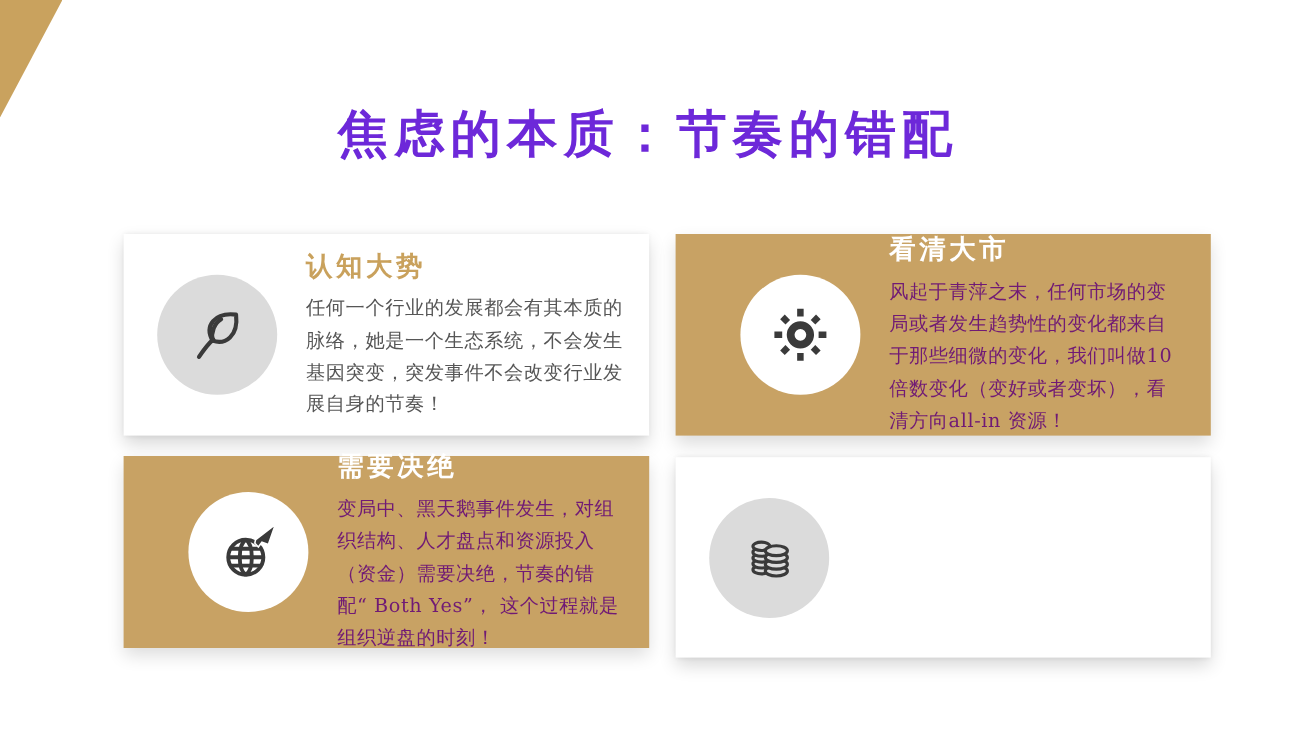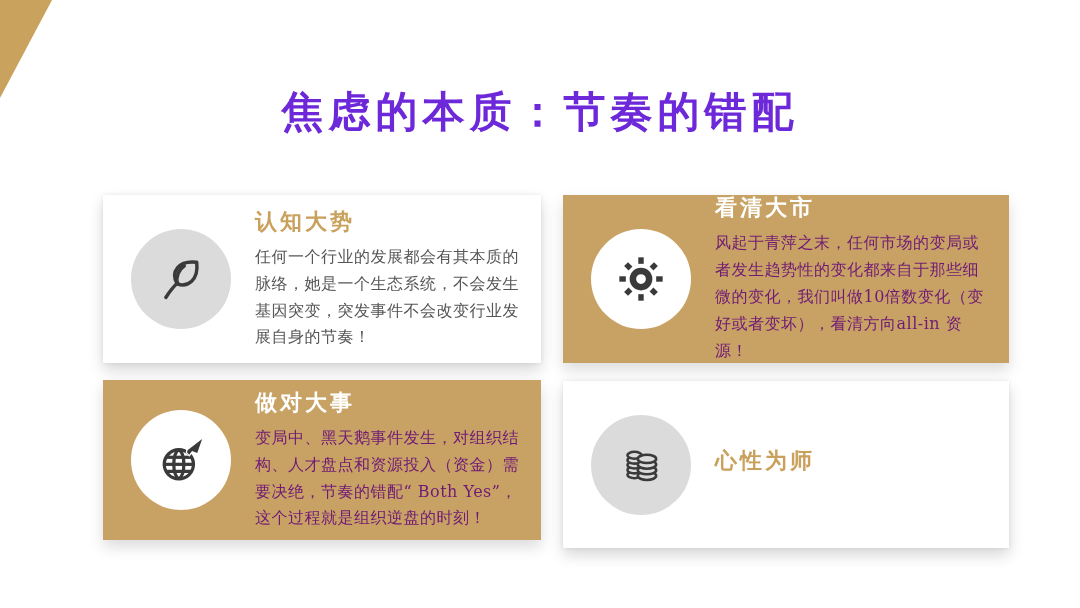--- a/index.html
+++ b/index.html
@@ -30,20 +30,21 @@
     box-sizing:border-box;
     margin-left:11px;
   }
   .card.white {
     background:#ffffff;
     box-shadow:0 7px 14px rgba(0,0,0,0.16), 0 0 4px rgba(0,0,0,0.08);
   }
   .card.gold {
     background:#C8A264;
     box-shadow:0 7px 14px rgba(0,0,0,0.14);
+    padding-left:26px;
   }
   .card-1 { left:92px;  top:195px; width:438px; height:168px; }
   .card-2 { left:552px; top:195px; width:446px; height:168px; }
   .card-3 { left:92px;  top:380px; width:438px; height:160px; }
   .card-4 { left:552px; top:381px; width:446px; height:167px; }
 
   .icon-circle {
     flex:0 0 auto;
     width:100px; height:100px;
     margin-left:28px;
@@ -126,37 +127,36 @@
           <circle cx="22" cy="28" r="13.5"></circle>
           <path d="M22 14.5 C15.8 18.5 15.8 37.5 22 41.5 M22 14.5 C28.2 18.5 28.2 37.5 22 41.5"></path>
           <line x1="9" y1="28" x2="35" y2="28"></line>
           <line x1="10.5" y1="21.5" x2="33.5" y2="21.5"></line>
           <line x1="10.5" y1="34.5" x2="33.5" y2="34.5"></line>
         </g>
         <path d="M30 15 L43.5 4.5 L39 17.5 L34.2 15.8 L31.6 19.2 L29.6 17 Z" fill="#3A3A3A" stroke="#FFFFFF" stroke-width="2.4" paint-order="stroke"></path>
       </svg>
     </div>
     <div class="content">
-      <h2 class="card-title">做对大事</h2>
+      <h2 class="card-title">需要决绝</h2>
       <p class="card-body">变局中、黑天鹅事件发生，对组织结构、人才盘点和资源投入（资金）需要决绝，节奏的错配“ Both Yes”， 这个过程就是组织逆盘的时刻！</p>
     </div>
   </div>
 
   <div class="card white card-4">
     <div class="icon-circle">
       <svg class="icon-svg" width="52" height="52" viewBox="0 0 48 48" fill="#DBDBDB" stroke="#3A3A3A" stroke-width="2.4">
         <ellipse cx="18" cy="33" rx="6.5" ry="3.2"></ellipse>
         <ellipse cx="18" cy="28.5" rx="6.5" ry="3.2"></ellipse>
         <ellipse cx="18" cy="24" rx="6.5" ry="3.2"></ellipse>
         <ellipse cx="18" cy="19.5" rx="6.5" ry="3.2"></ellipse>
         <ellipse cx="18" cy="15" rx="6.5" ry="3.2"></ellipse>
         <ellipse cx="29.5" cy="34" rx="8.5" ry="3.8"></ellipse>
         <ellipse cx="29.5" cy="28.8" rx="8.5" ry="3.8"></ellipse>
         <ellipse cx="29.5" cy="23.6" rx="8.5" ry="3.8"></ellipse>
         <ellipse cx="29.5" cy="18.4" rx="8.5" ry="3.8"></ellipse>
       </svg>
     </div>
     <div class="content">
-      <h2 class="card-title">心性为师</h2>
     </div>
   </div>
 
 </div>
 
 </body></html>

